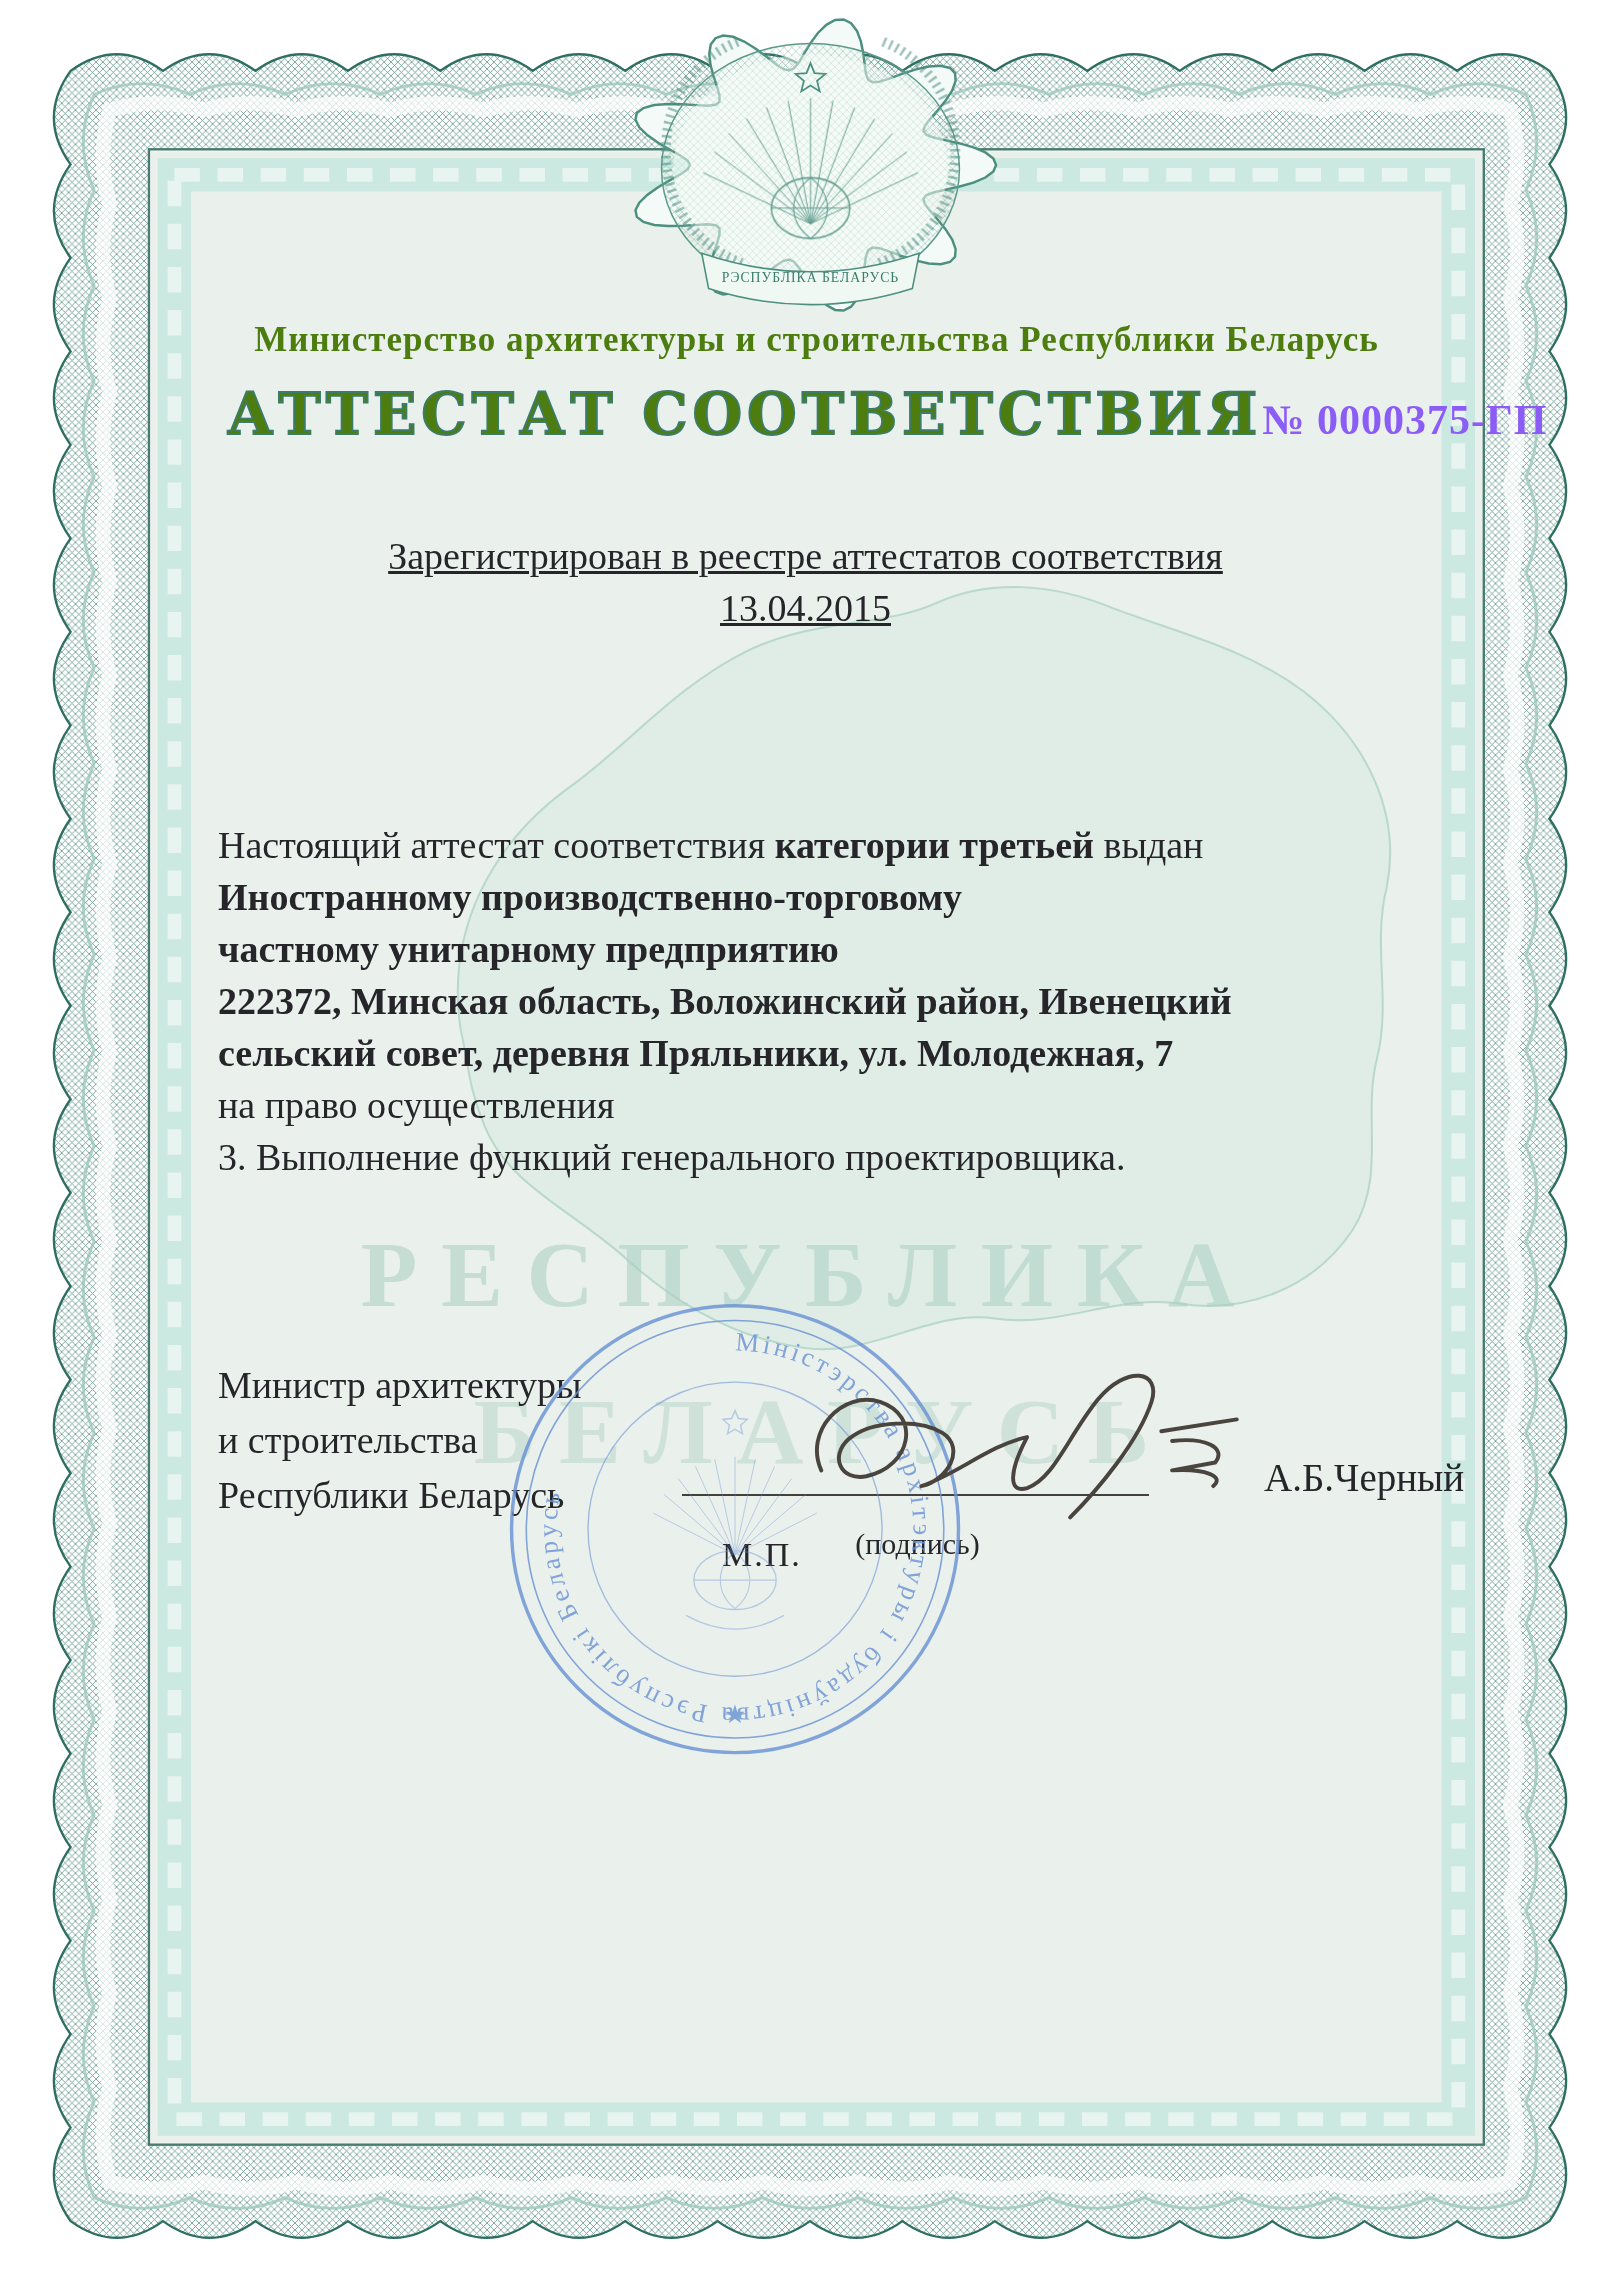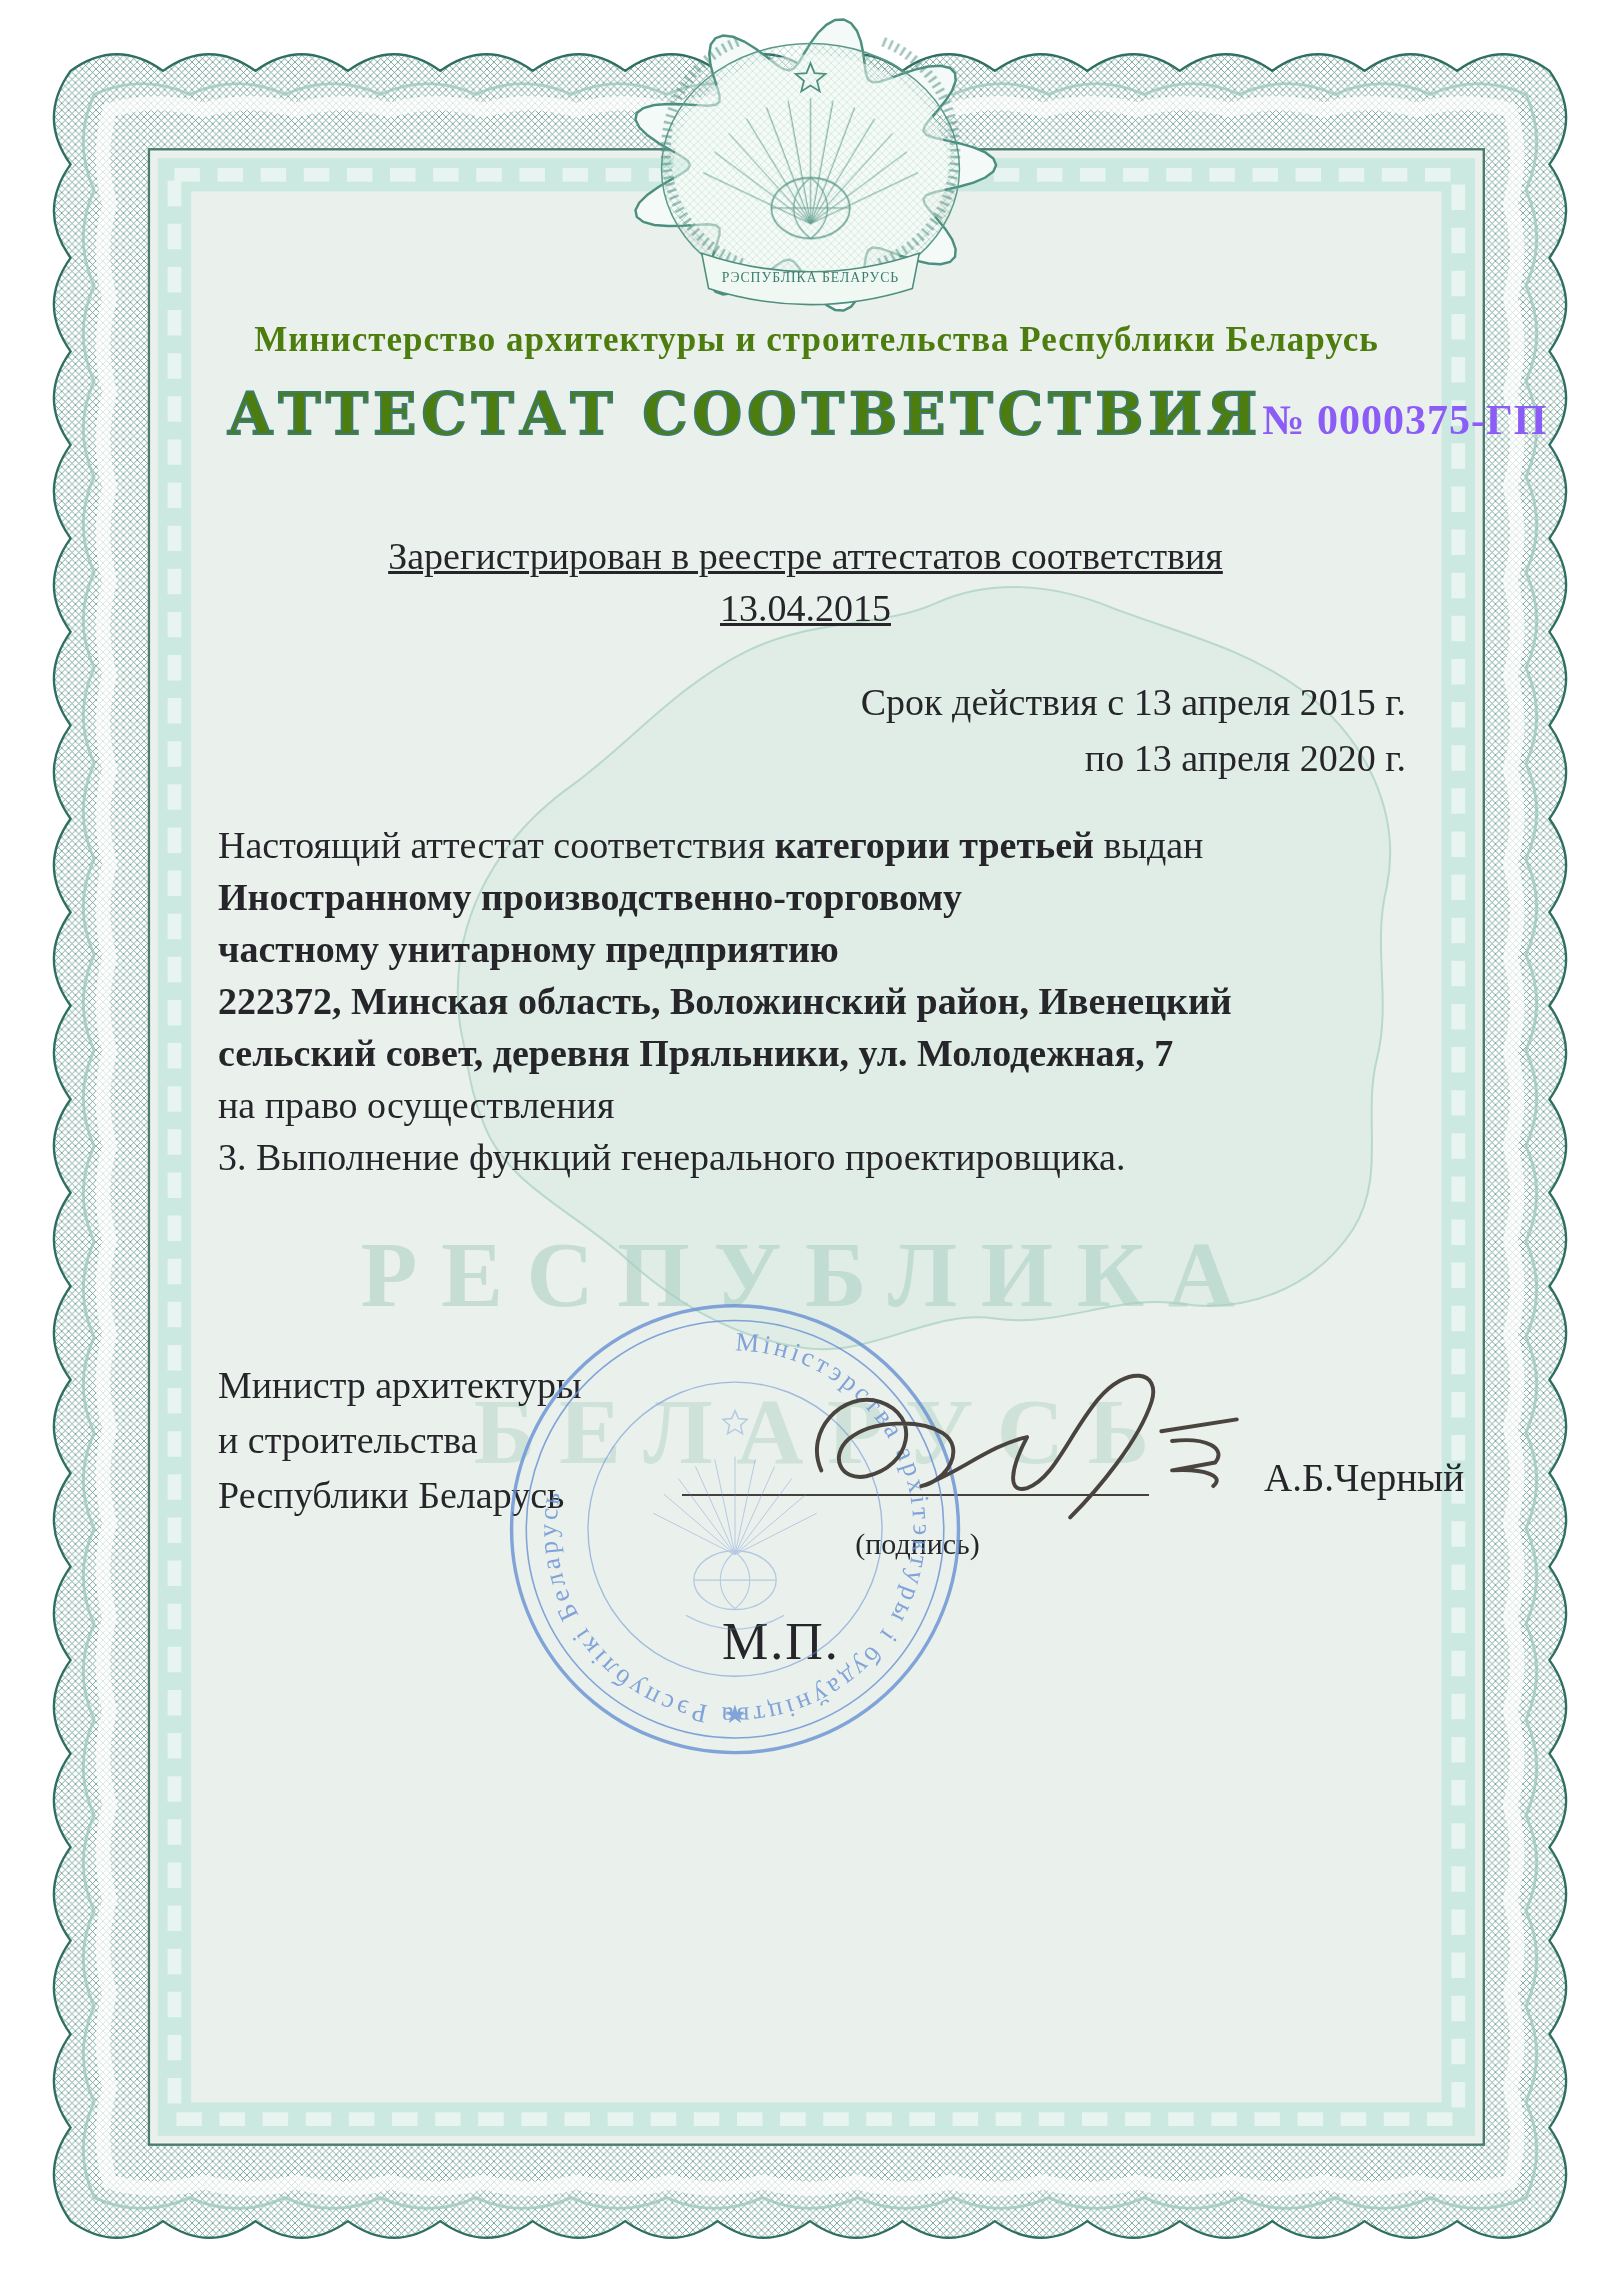--- a/index.html
+++ b/index.html
@@ -50,21 +50,21 @@
     left:218px;top:1358px;font-size:38px;line-height:55px;white-space:nowrap;
   }
   .signature-line{
     position:absolute;left:682px;top:1494px;width:467px;height:0;
     border-top:2.9px solid #44403c;
   }
   .sig-caption{
     left:790px;top:1504px;width:255px;text-align:center;font-size:30px;margin-top:23px;
   }
   .signer-name{left:1264px;top:1455px;font-size:39px;}
-  .seal-mark{left:722px;top:1612px;font-size:52px;letter-spacing:2px;}
+  .seal-mark{left:722px;top:1536px;font-size:34px;letter-spacing:2px;}
 </style>
 </head>
 <body>
 
 <div class="page">
 
   <svg class="deco" viewBox="0 0 1653 2338">
     <defs>
       <pattern id="hatch" width="7" height="7" patternUnits="userSpaceOnUse">
         <path d="M0,7 L7,0 M-1,1 L1,-1 M6,8 L8,6 M0,0 L7,7 M-1,6 L1,8 M6,-1 L8,1" stroke="#3f7f70" stroke-width="0.8" opacity="0.85"></path>
@@ -133,24 +133,20 @@
   <div class="title-row">
     <span class="cert-title">АТТЕСТАТ СООТВЕТСТВИЯ</span>
     <span class="cert-number">№ 0000375-ГП</span>
   </div>
 
   <div class="txt reg-block">
     <div>Зарегистрирован в реестре аттестатов соответствия</div>
     <div>13.04.2015</div>
   </div>
 
-  <div class="txt validity-block">
-    <div>Срок действия с 13 апреля 2015 г.</div>
-    <div>по 13 апреля 2020 г.</div>
-  </div>
 
   <div class="txt body-block">
     <div><span>Настоящий аттестат соответствия </span><span class="b">категории третьей</span><span> выдан</span></div>
     <div class="b">Иностранному производственно-торговому</div>
     <div class="b">частному унитарному предприятию</div>
     <div class="b">222372, Минская область, Воложинский район, Ивенецкий</div>
     <div class="b">сельский совет, деревня Пряльники, ул. Молодежная, 7</div>
     <div>на право осуществления</div>
     <div>3. Выполнение функций генерального проектировщика.</div>
   </div>

